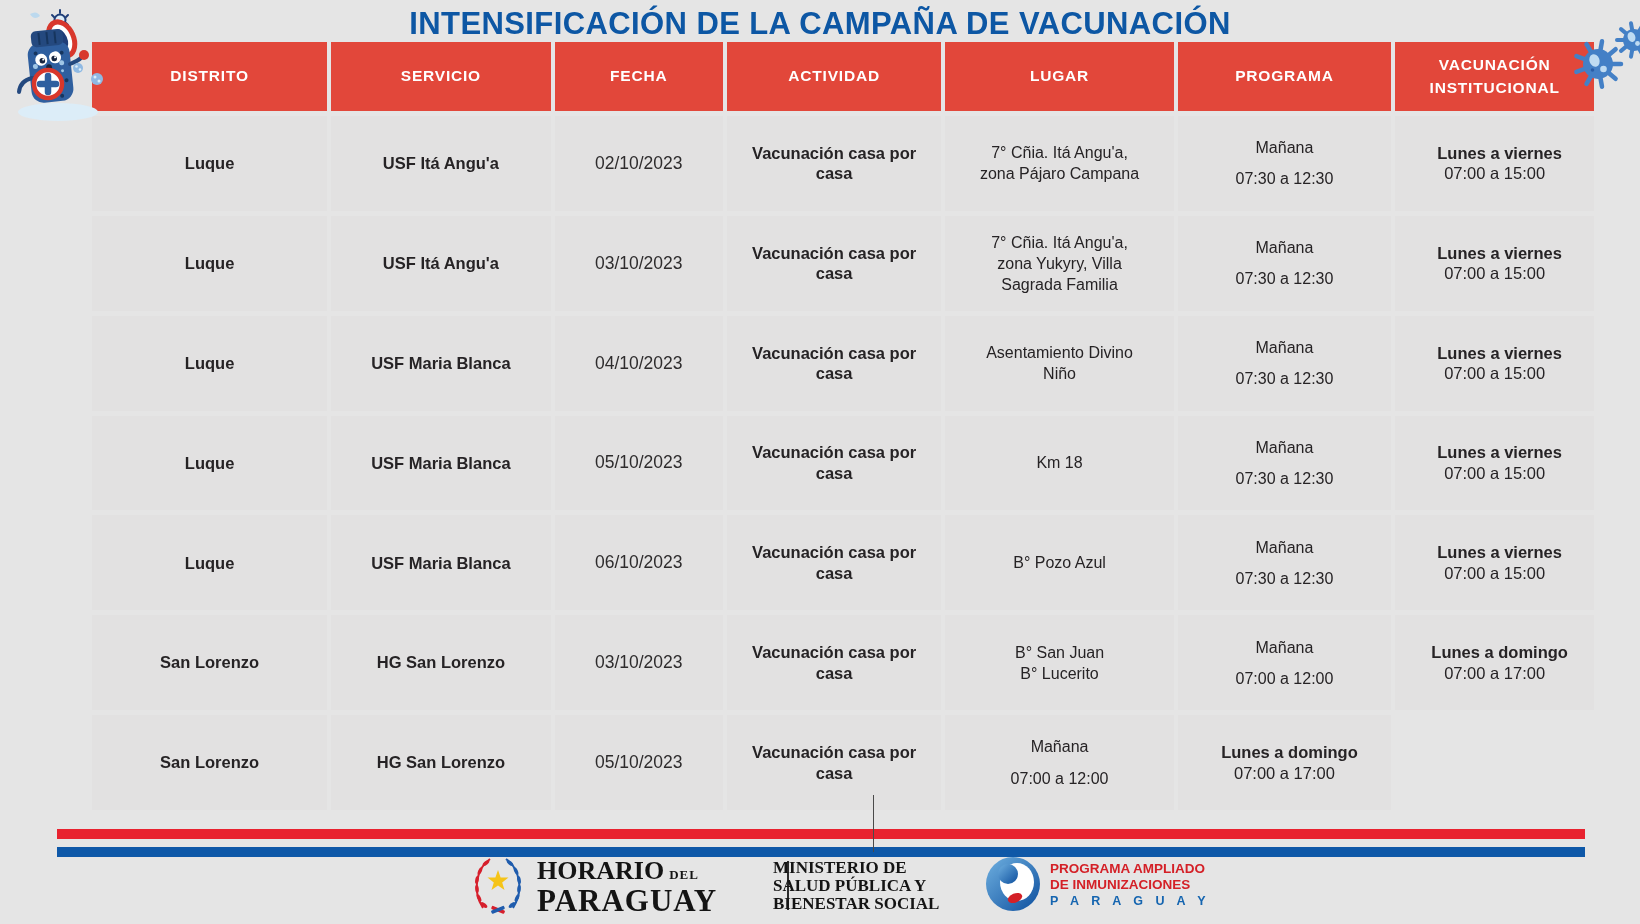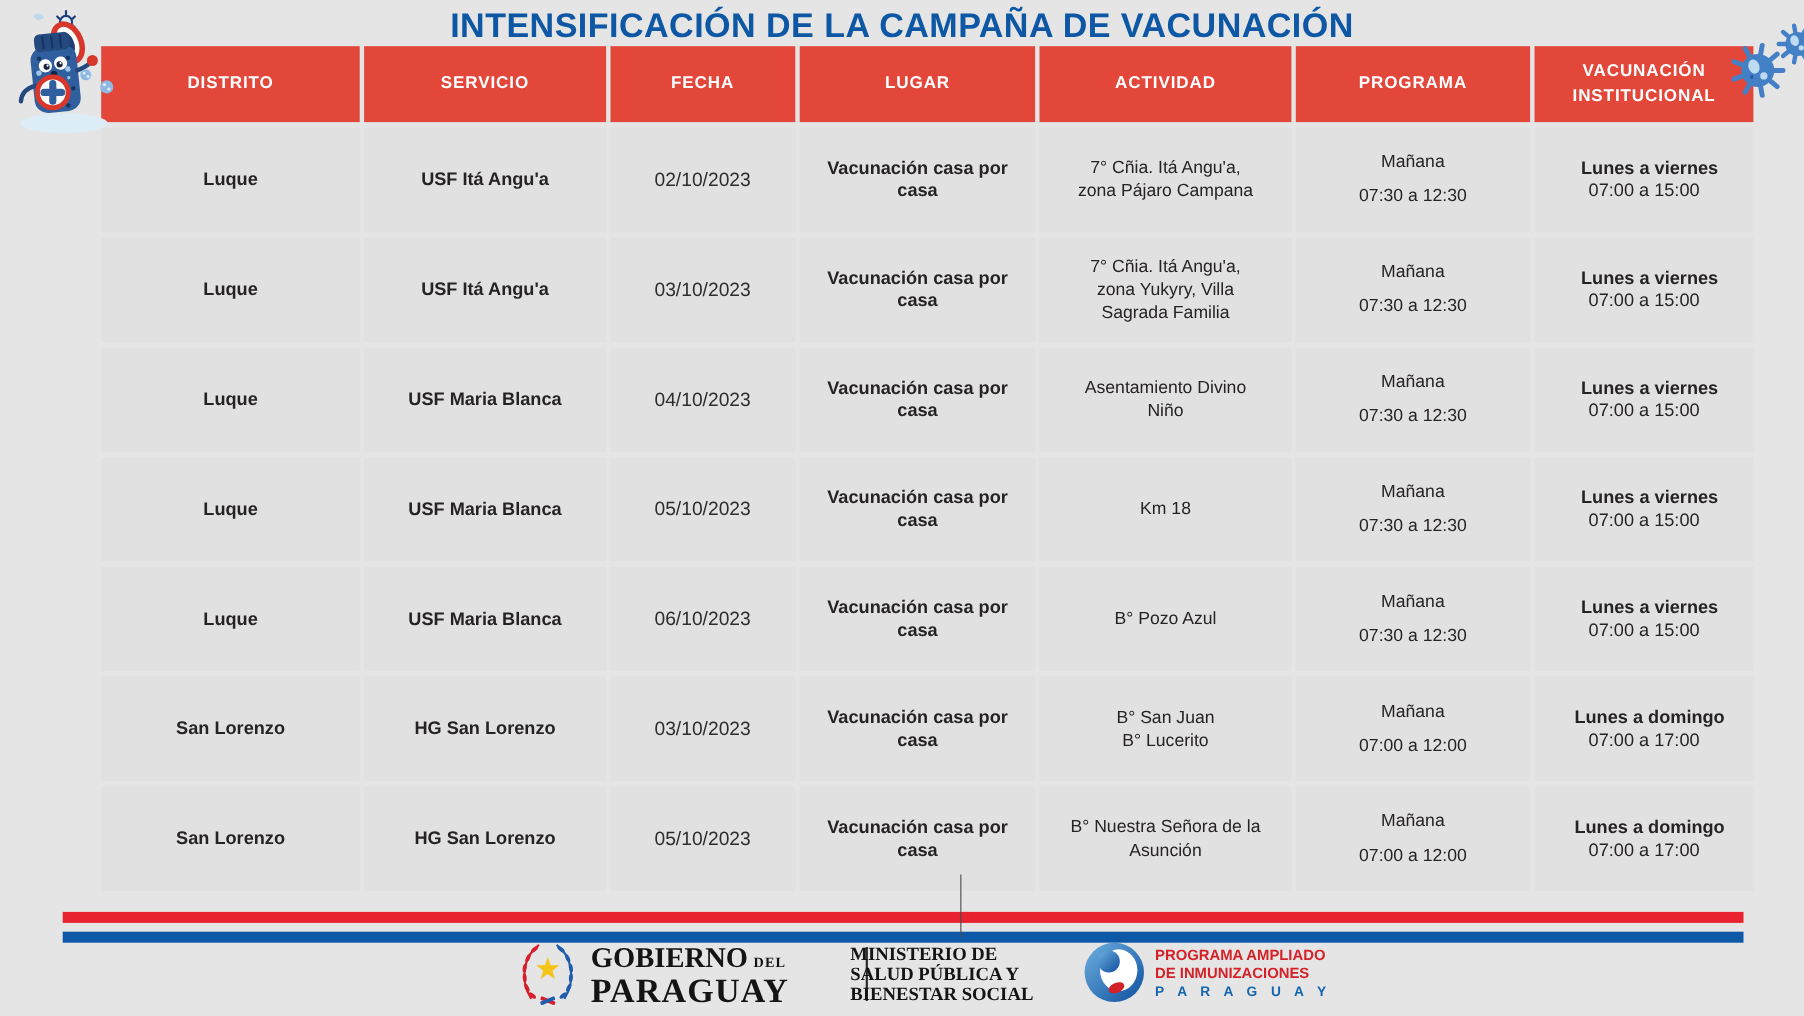--- a/index.html
+++ b/index.html
@@ -147,22 +147,22 @@
     <ellipse cx="75.5" cy="25" rx="3.8" ry="5" fill="#bfdbf2" transform="rotate(-20 75.5 25)"></ellipse>
     <circle cx="81.5" cy="31.5" r="2.4" fill="#bfdbf2"></circle>
   </svg>
 
   <div class="page-title">INTENSIFICACIÓN DE LA CAMPAÑA DE VACUNACIÓN</div>
 
   <div class="grid">
     <div class="hcell">DISTRITO</div>
     <div class="hcell">SERVICIO</div>
     <div class="hcell">FECHA</div>
+    <div class="hcell">ACTIVIDAD</div>
     <div class="hcell">LUGAR</div>
-    <div class="hcell">ACTIVIDAD</div>
     <div class="hcell">PROGRAMA</div>
     <div class="hcell">VACUNACIÓN
 INSTITUCIONAL</div>
 
     <div class="cell bold">Luque</div>
     <div class="cell bold">USF Itá Angu'a</div>
     <div class="cell fecha">02/10/2023</div>
     <div class="cell bold">Vacunación casa por
 casa</div>
     <div class="cell">7° Cñia. Itá Angu'a,
@@ -253,22 +253,20 @@
     <div class="cell inst">
       <div class="dias">Lunes a domingo</div>
       <div class="horas">07:00 a 17:00</div>
     </div>
 
     <div class="cell bold">San Lorenzo</div>
     <div class="cell bold">HG San Lorenzo</div>
     <div class="cell fecha">05/10/2023</div>
     <div class="cell bold">Vacunación casa por
 casa</div>
-    <div class="cell">B° Nuestra Señora de la
-Asunción</div>
     <div class="cell horario">
       <div>Mañana</div>
       <div class="linea2">07:00 a 12:00</div>
     </div>
     <div class="cell inst">
       <div class="dias">Lunes a domingo</div>
       <div class="horas">07:00 a 17:00</div>
     </div>
   </div>
 
@@ -294,21 +292,21 @@
       <ellipse cx="53" cy="36" rx="4" ry="1.8" transform="rotate(95 53 36)"></ellipse>
       <ellipse cx="51" cy="45" rx="4" ry="1.8" transform="rotate(115 51 45)"></ellipse>
       <ellipse cx="46" cy="52" rx="4" ry="1.8" transform="rotate(140 46 52)"></ellipse>
     </g>
     <polygon points="32,17 34.6,24.4 42.5,24.6 36.2,29.4 38.5,36.9 32,32.4 25.5,36.9 27.8,29.4 21.5,24.6 29.4,24.4" fill="#f5c418"></polygon>
     <rect x="25" y="55" width="14" height="3.5" rx="1" transform="rotate(22 32 57)" fill="#d61f2c"></rect>
     <rect x="25" y="55" width="14" height="3.5" rx="1" transform="rotate(-22 32 57)" fill="#1f5cad"></rect>
   </svg>
 
   <div class="gov-text">
-    <div class="l1"><span>GOBIERNO</span><span class="del">DEL</span></div>
+    <div class="l1"><span>HORARIO</span><span class="del">DEL</span></div>
     <div class="l2">PARAGUAY</div>
   </div>
 
   <div class="gov-divider"></div>
 
   <div class="ministerio">MINISTERIO DE
 SALUD PÚBLICA Y
 BIENESTAR SOCIAL</div>
 
   <svg class="pai-logo" viewBox="0 0 58 58" aria-hidden="true">

